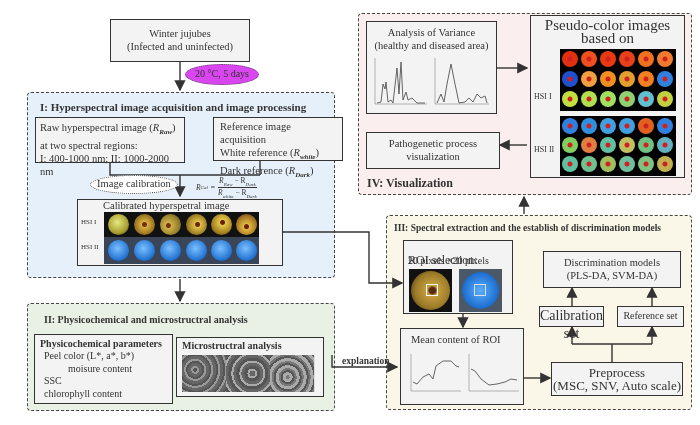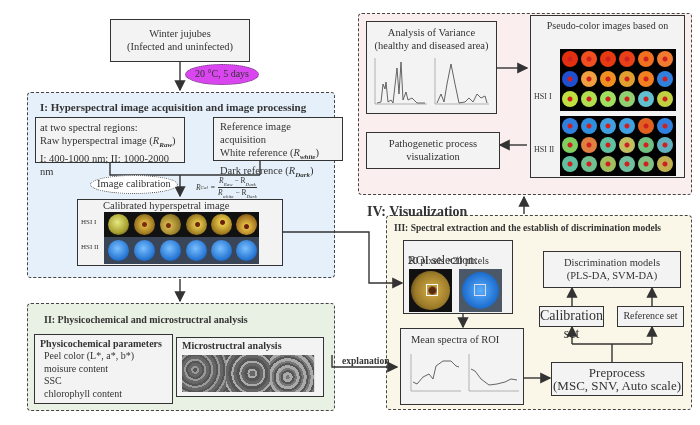--- a/index.html
+++ b/index.html
@@ -64,22 +64,22 @@
 </svg>
 
 <div class="abs box center txt" style="left:110px; top:19px; width:140px; height:43px; padding-top:7px;">
   <div>Winter jujubes</div>
   <div>(Infected and uninfected)</div>
 </div>
 <div class="abs center txt" style="left:185px; top:64px; width:74px; height:21px; border:1.6px dotted #555; border-radius:50%; background:#d946ef; line-height:18px; font-size:10px;">20 °C, 5 days</div>
 
 <div class="abs title-b" style="left:40px; top:101px;">I: Hyperspectral image acquisition and image processing</div>
 <div class="abs box txt" style="left:35px; top:117px; width:150px; height:46px; padding:3px 4px;">
+  <div><span>Raw hyperspectral image (</span><span class="it">R</span><sub style="font-size:7px;font-weight:bold;">Raw</sub><span>)</span></div>
   <div>at two spectral regions:</div>
-  <div><span>Raw hyperspectral image (</span><span class="it">R</span><sub style="font-size:7px;font-weight:bold;">Raw</sub><span>)</span></div>
   <div>I: 400-1000 nm; II: 1000-2000 nm</div>
 </div>
 <div class="abs box txt" style="left:196px; top:117px; width:130px; height:44px; padding:2px 6px;margin-left:17px;">
   <div>Reference image acquisition</div>
   <div><span>White reference (</span><span class="it">R</span><sub style="font-size:7px;font-weight:bold;">white</sub><span>)</span></div>
   <div><span>Dark reference (</span><span class="it">R</span><sub style="font-size:7px;font-weight:bold;">Dark</sub><span>)</span></div>
 </div>
 <div class="abs center txt" style="left:90px; top:175px; width:88px; height:19px; border:1.6px dotted #555; border-radius:50%; background:#fff; line-height:16px;">Image calibration</div>
 <div class="abs" style="left:196px; top:176px; font-size:7.5px; display:flex; align-items:center;">
   <span class="it">R</span>
@@ -109,21 +109,21 @@
     <div class="fruit" style="left:82px; top:3px; width:21px; height:21px; background:radial-gradient(circle at 45% 40%, #7ac0ff, #2070d0 70%, #10305a);"></div>
     <div class="fruit" style="left:107px; top:3px; width:21px; height:21px; background:radial-gradient(circle at 45% 40%, #7ac0ff, #2070d0 70%, #10305a);"></div>
     <div class="fruit" style="left:132px; top:3px; width:21px; height:21px; background:radial-gradient(circle at 45% 40%, #7ac0ff, #2070d0 70%, #10305a);"></div>
   </div>
 </div>
 
 <div class="abs title-b" style="left:44px; top:314px; font-size:10px;">II: Physicochemical and microstructral analysis</div>
 <div class="abs box txt" style="left:34px; top:334px; width:139px; height:70px; padding:2px 5px;">
   <div class="title-b" style="font-size:10px;">Physicochemical parameters</div>
   <div style="padding-left:4px; font-size:10px; line-height:12.5px;">Peel color (L*, a*, b*)</div>
-  <div style="padding-left:4px; font-size:10px; line-height:12.5px;">moisure content</div>
+  <div style="padding-left:4px; font-size:10px; line-height:12.5px;margin-left:24px;">moisure content</div>
   <div style="padding-left:4px; font-size:10px; line-height:12.5px;">SSC</div>
   <div style="padding-left:4px; font-size:10px; line-height:12.5px;">chlorophyll content</div>
 </div>
 <div class="abs box" style="left:176px; top:337px; width:148px; height:60px;">
   <div class="abs title-b" style="left:5px; top:2px; font-size:10px;">Microstructral analysis</div>
   <div class="sem" style="left:5px; top:17px; width:44px; height:37px;"></div>
   <div class="sem" style="left:49px; top:17px; width:44px; height:37px; background:repeating-radial-gradient(circle at 60% 50%, #666 0 3px, #aaa 3px 5px, #555 5px 8px);"></div>
   <div class="sem" style="left:93px; top:17px; width:44px; height:37px; background:repeating-radial-gradient(circle at 40% 60%, #777 0 2px, #aaa 2px 5px, #555 5px 7px);"></div>
 </div>
 <div class="abs title-b" style="left:342px; top:356px; font-size:9.5px;">explanation</div>
@@ -135,21 +135,21 @@
   <div class="abs" style="left:5px; top:28px; width:43px; height:43px; background:#111;">
     <div class="fruit" style="left:2px; top:2px; width:39px; height:39px; background:radial-gradient(circle at 55% 50%, #5a2a10 0 3px, #c8a040 5px, #9a7a28 60%, #2a2010);"></div>
     <div class="abs" style="left:17px; top:15px; width:12px; height:12px; border:1px solid #fff;"></div>
   </div>
   <div class="abs" style="left:55px; top:28px; width:43px; height:43px; background:#4a5868;">
     <div class="fruit" style="left:3px; top:3px; width:37px; height:37px; background:radial-gradient(circle at 50% 50%, #5ab0ff, #2070d0 65%, #20406a);"></div>
     <div class="abs" style="left:15px; top:15px; width:12px; height:12px; border:1px solid #dde;"></div>
   </div>
 </div>
 <div class="abs box" style="left:400px; top:328px; width:124px; height:77px;">
-  <div class="abs txt" style="left:10px; top:4px; font-size:10.5px;">Mean spectra of ROI</div>
+  <div class="abs txt" style="left:10px; top:4px; font-size:10.5px;">Mean content of ROI</div>
   <svg class="abs" width="124" height="55" style="left:0; top:20px;">
     <g>
       <line x1="10" y1="5" x2="10" y2="42" stroke="#888" stroke-width="0.6"></line>
       <line x1="10" y1="42" x2="60" y2="42" stroke="#888" stroke-width="0.6"></line>
       <polyline points="12,33 16,35 22,28 28,25 32,30 35,17 42,12 50,12 55,17 58,18" fill="none" stroke="#555" stroke-width="0.9"></polyline>
     </g>
     <g>
       <line x1="68" y1="5" x2="68" y2="42" stroke="#888" stroke-width="0.6"></line>
       <line x1="68" y1="42" x2="118" y2="42" stroke="#888" stroke-width="0.6"></line>
       <polyline points="70,20 74,22 80,30 88,36 96,35 104,33 110,30 116,31" fill="none" stroke="#555" stroke-width="0.9"></polyline>
@@ -180,23 +180,23 @@
       <line x1="68" y1="4" x2="68" y2="50" stroke="#888" stroke-width="0.6"></line>
       <line x1="68" y1="50" x2="122" y2="50" stroke="#888" stroke-width="0.6"></line>
       <polyline points="70,49 74,40 77,48 80,30 84,10 88,30 92,49 98,48 102,44 106,48 110,40 114,44 118,42 120,49" fill="none" stroke="#555" stroke-width="0.9"></polyline>
     </g>
   </svg>
 </div>
 <div class="abs box center txt" style="left:366px; top:132px; width:134px; height:37px; padding-top:4px; font-size:10.5px;">
   <div>Pathogenetic process</div>
   <div>visualization</div>
 </div>
-<div class="abs title-b" style="left:367px; top:176px; font-size:14px;margin-top:28px;">IV: Visualization</div>
+<div class="abs title-b" style="left:367px; top:176px; font-size:12px;">IV: Visualization</div>
 <div class="abs box" style="left:530px; top:15px; width:155px; height:163px;">
-  <div class="abs center txt" style="left:0; top:3px; width:100%; font-size:10px;text-align:center;">Pseudo-color images based on</div>
+  <div class="abs center txt" style="left:0; top:3px; width:100%; font-size:15px;text-align:center;">Pseudo-color images based on</div>
   <div class="abs" style="left:3px; top:76px; font-size:8px;">HSI I</div>
   <div class="abs" style="left:3px; top:129px; font-size:8px;">HSI II</div>
   <div class="abs" id="pca-grid-1" style="left:29px; top:33px; width:116px; height:62px; background:#000;">
       <div class="pca" style="left: 2px; top: 2px; width: 16px; height: 16px; background: radial-gradient(circle, rgb(208, 32, 32) 0px, rgb(208, 32, 32) 2px, rgb(224, 48, 16) 3px, rgb(224, 48, 16) 70%, rgb(16, 32, 64));"></div>
       <div class="pca" style="left: 21px; top: 2px; width: 16px; height: 16px; background: radial-gradient(circle, rgb(208, 32, 32) 0px, rgb(208, 32, 32) 2px, rgb(240, 80, 32) 3px, rgb(240, 80, 32) 70%, rgb(16, 32, 64));"></div>
       <div class="pca" style="left: 40px; top: 2px; width: 16px; height: 16px; background: radial-gradient(circle, rgb(208, 32, 32) 0px, rgb(208, 32, 32) 2px, rgb(232, 58, 16) 3px, rgb(232, 58, 16) 70%, rgb(16, 32, 64));"></div>
       <div class="pca" style="left: 59px; top: 2px; width: 16px; height: 16px; background: radial-gradient(circle, rgb(208, 32, 32) 0px, rgb(208, 32, 32) 2px, rgb(232, 64, 24) 3px, rgb(232, 64, 24) 70%, rgb(16, 32, 64));"></div>
       <div class="pca" style="left: 78px; top: 2px; width: 16px; height: 16px; background: radial-gradient(circle, rgb(208, 32, 32) 0px, rgb(208, 32, 32) 2px, rgb(240, 112, 32) 3px, rgb(240, 112, 32) 70%, rgb(16, 32, 64));"></div>
       <div class="pca" style="left: 97px; top: 2px; width: 16px; height: 16px; background: radial-gradient(circle, rgb(208, 32, 32) 0px, rgb(208, 32, 32) 2px, rgb(240, 122, 48) 3px, rgb(240, 122, 48) 70%, rgb(16, 32, 64));"></div>
       <div class="pca" style="left: 2px; top: 22px; width: 16px; height: 16px; background: radial-gradient(circle, rgb(208, 32, 32) 0px, rgb(208, 32, 32) 2px, rgb(32, 80, 208) 3px, rgb(32, 80, 208) 70%, rgb(16, 32, 64));"></div>

